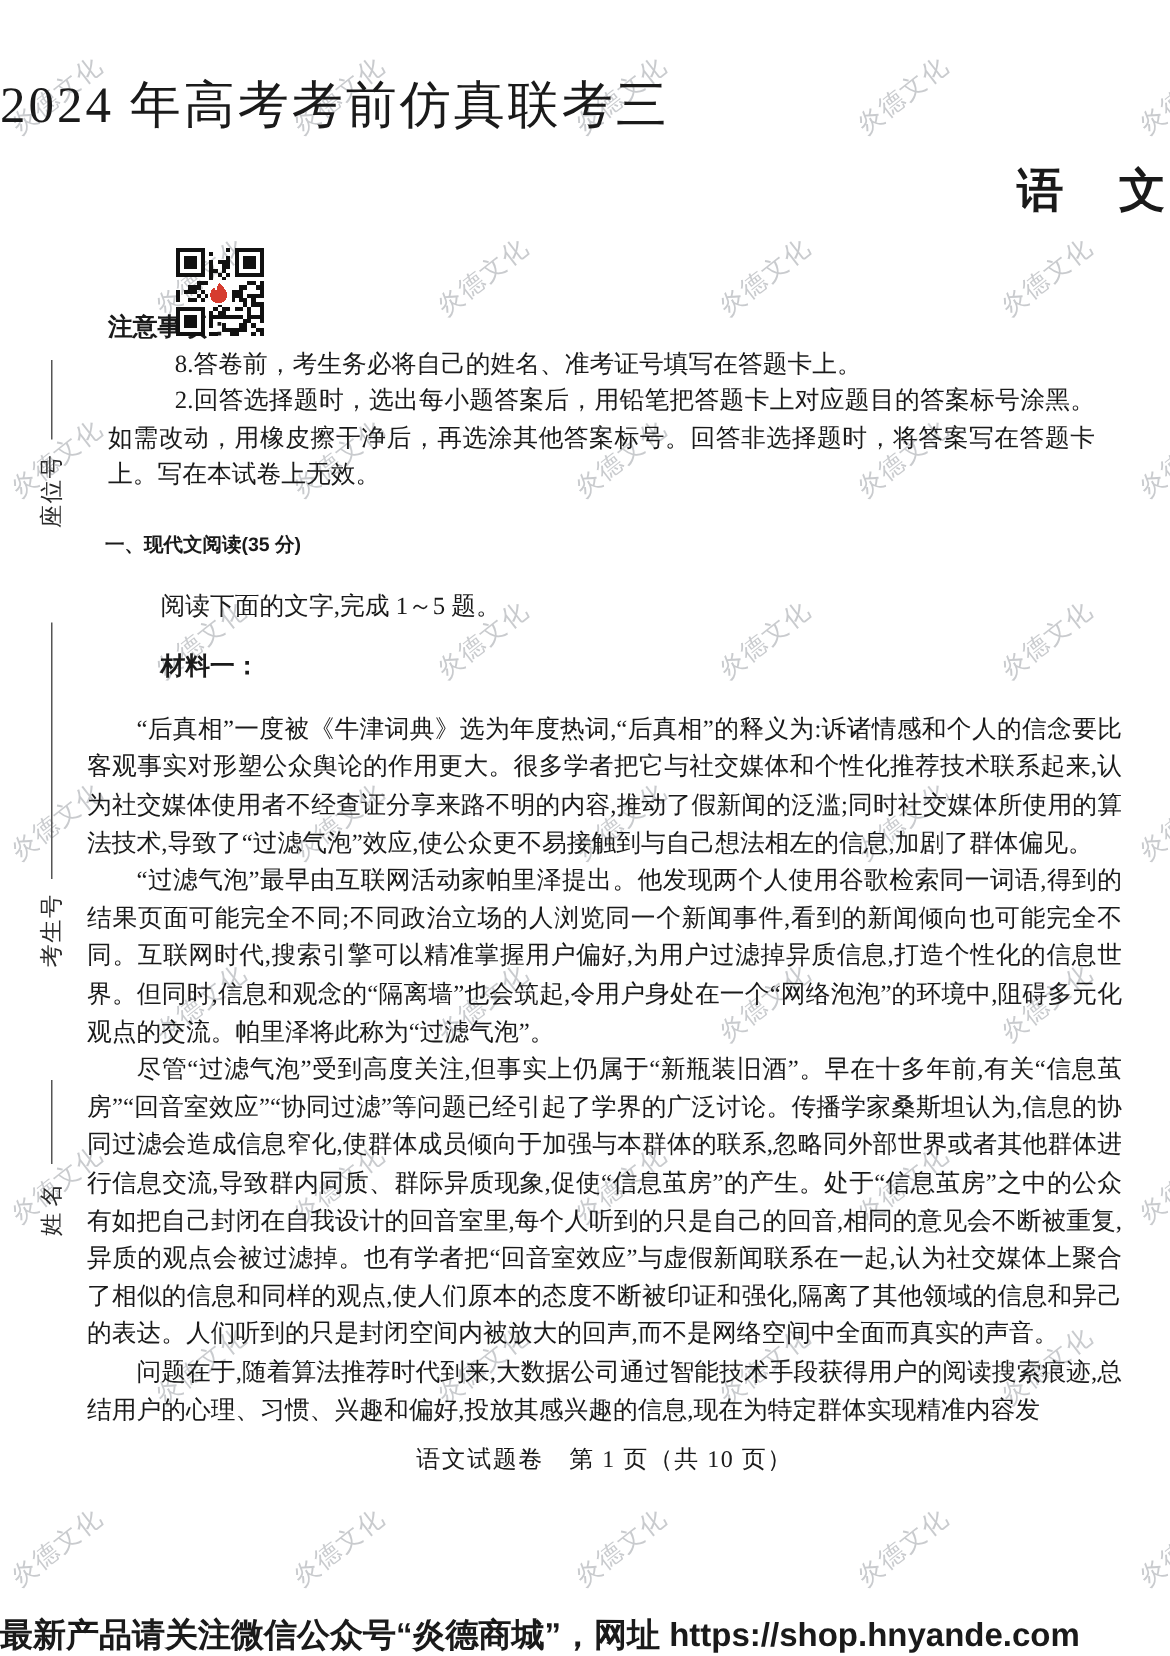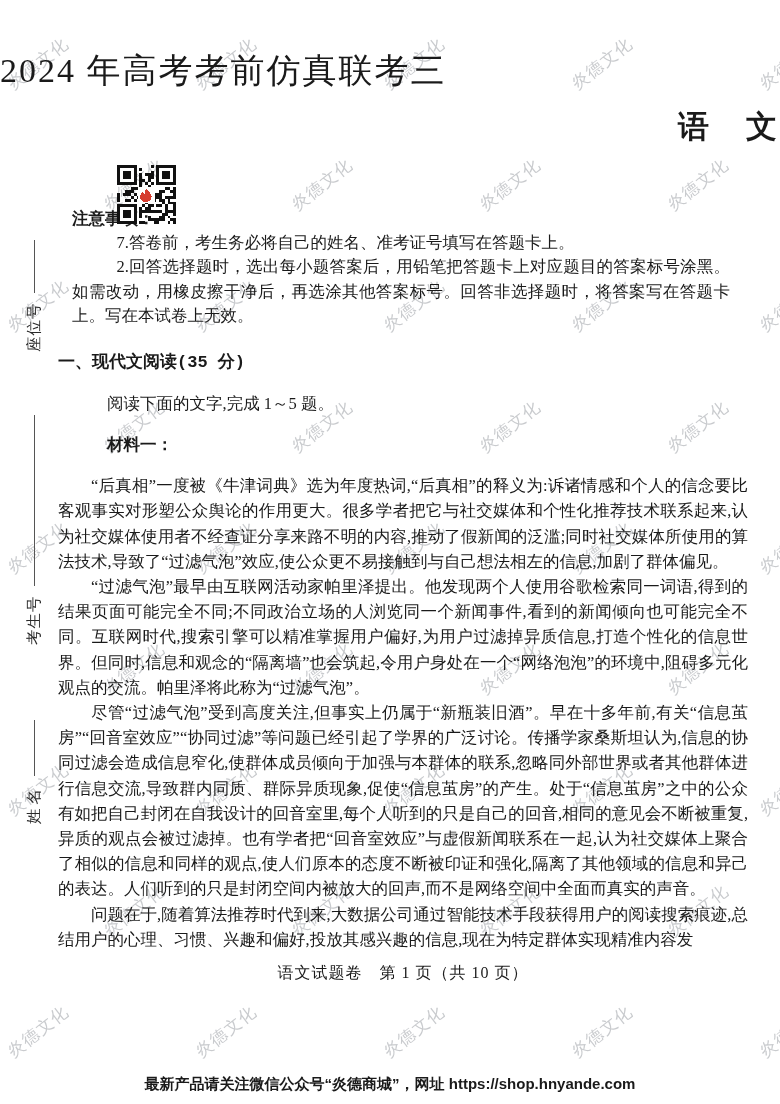--- a/index.html
+++ b/index.html
@@ -28,22 +28,22 @@
 
   .notice{margin:60px 0 0 72px;width:658px;font-size:16.5px;line-height:24.5px;}
   .notice-heading{
     font-family:"Liberation Sans","DejaVu Sans",sans-serif;font-weight:bold;
     font-size:16.5px;margin:0;
   }
   .notice-item{margin:0;text-indent:2.7em;text-align:justify;}
 
   .body-text{margin:21px 0 0 58px;width:690px;font-size:16.5px;line-height:25.2px;}
   .section-heading{
-    font-family:Liberation Mono, monospace;font-weight:bold;
-    font-size:17px;margin:0;line-height:25.2px;
+    font-family:Liberation Sans, sans-serif;font-weight:bold;
+    font-size:13px;margin:12px;line-height:25.2px;
   }
   .subsection-heading{margin:0;}
   .reading-instruction{margin:16px;text-indent:2em;}
   .material-label{
     margin:16px;text-indent:2em;font-family:"Liberation Sans","DejaVu Sans",sans-serif;
     font-weight:bold;
   }
   .para{margin:0;text-indent:2em;text-align:justify;}
 
   
@@ -59,23 +59,23 @@
   .side-candidate .fill-line{width:174px;}
   .side-name{left:44px;top:804px;width:112px;letter-spacing:4px;}
   .side-name .fill-line{width:56px;}
 
   
   .page-footer{
     position:absolute;left:58px;top:963px;width:690px;text-align:center;
     font-size:16px;letter-spacing:1px;z-index:1;
   }
   .promo-footer{
-    position:absolute;left:0;top:1075px;width:780px;text-align:center;
+    position:absolute;left:0;top:1075px;width:780px;text-align:left;
     font-family:"Liberation Sans","DejaVu Sans",sans-serif;font-weight:bold;
-    font-size:15px;z-index:1;
+    font-size:22px;z-index:1;
   }
 </style>
 </head>
 <body>
 
 <div class="page">
 
   <div class="watermark-layer">
       <span class="watermark" style="left: 2px; top: 52px; color: rgba(120, 126, 132, 0.4);">炎德文化</span>
       <span class="watermark" style="left: 190px; top: 52px; color: rgba(120, 126, 132, 0.4);">炎德文化</span>
@@ -247,21 +247,21 @@
           <rect x="2" y="16" width="3" height="3" fill="#111"></rect>
           <rect x="7.6" y="7.8" width="5.8" height="5.8" fill="#fff"></rect>
           <path d="M10.4,8.3 C10.9,9.3 12.3,9.9 12.3,11.2 C12.3,12.45 11.3,13.25 10.2,13.25 C9.1,13.25 8.2,12.4 8.2,11.3 C8.2,10.5 8.6,9.9 9.2,9.35 C9.25,9.9 9.5,10.2 9.95,10.35 C9.7,9.55 9.9,8.9 10.4,8.3 Z" fill="#d63c2f"></path>
         </svg>
     </div>
 
     <h2 class="subject-title">语　文</h2>
 
     <div class="notice">
       <p class="notice-heading">注意事项：</p>
-      <p class="notice-item">7.答卷前，考生务必将自己的姓名、准考证号填写在答题卡上。</p>
+      <p class="notice-item">8.答卷前，考生务必将自己的姓名、准考证号填写在答题卡上。</p>
       <p class="notice-item">2.回答选择题时，选出每小题答案后，用铅笔把答题卡上对应题目的答案标号涂黑。如需改动，用橡皮擦干净后，再选涂其他答案标号。回答非选择题时，将答案写在答题卡上。写在本试卷上无效。</p>
     </div>
 
     <div class="body-text">
       <p class="section-heading">一、现代文阅读(35 分)</p>
       <p class="reading-instruction">阅读下面的文字,完成 1～5 题。</p>
       <p class="material-label">材料一：</p>
       <p class="para">“后真相”一度被《牛津词典》选为年度热词,“后真相”的释义为:诉诸情感和个人的信念要比客观事实对形塑公众舆论的作用更大。很多学者把它与社交媒体和个性化推荐技术联系起来,认为社交媒体使用者不经查证分享来路不明的内容,推动了假新闻的泛滥;同时社交媒体所使用的算法技术,导致了“过滤气泡”效应,使公众更不易接触到与自己想法相左的信息,加剧了群体偏见。</p>
       <p class="para">“过滤气泡”最早由互联网活动家帕里泽提出。他发现两个人使用谷歌检索同一词语,得到的结果页面可能完全不同;不同政治立场的人浏览同一个新闻事件,看到的新闻倾向也可能完全不同。互联网时代,搜索引擎可以精准掌握用户偏好,为用户过滤掉异质信息,打造个性化的信息世界。但同时,信息和观念的“隔离墙”也会筑起,令用户身处在一个“网络泡泡”的环境中,阻碍多元化观点的交流。帕里泽将此称为“过滤气泡”。</p>
       <p class="para">尽管“过滤气泡”受到高度关注,但事实上仍属于“新瓶装旧酒”。早在十多年前,有关“信息茧房”“回音室效应”“协同过滤”等问题已经引起了学界的广泛讨论。传播学家桑斯坦认为,信息的协同过滤会造成信息窄化,使群体成员倾向于加强与本群体的联系,忽略同外部世界或者其他群体进行信息交流,导致群内同质、群际异质现象,促使“信息茧房”的产生。处于“信息茧房”之中的公众有如把自己封闭在自我设计的回音室里,每个人听到的只是自己的回音,相同的意见会不断被重复,异质的观点会被过滤掉。也有学者把“回音室效应”与虚假新闻联系在一起,认为社交媒体上聚合了相似的信息和同样的观点,使人们原本的态度不断被印证和强化,隔离了其他领域的信息和异己的表达。人们听到的只是封闭空间内被放大的回声,而不是网络空间中全面而真实的声音。</p>

